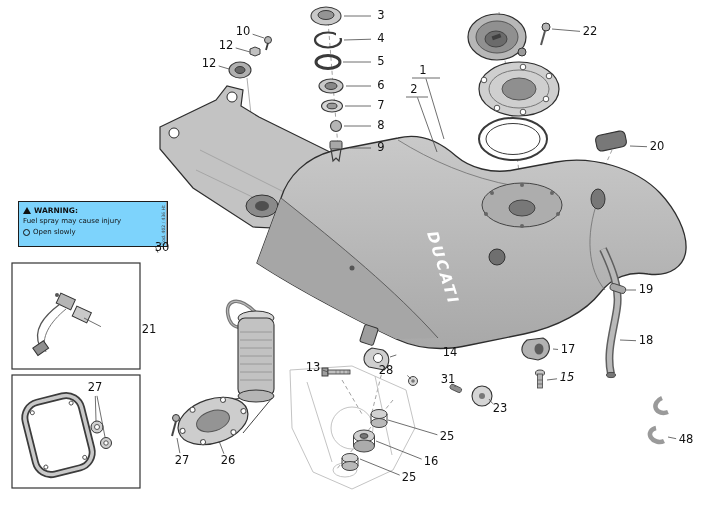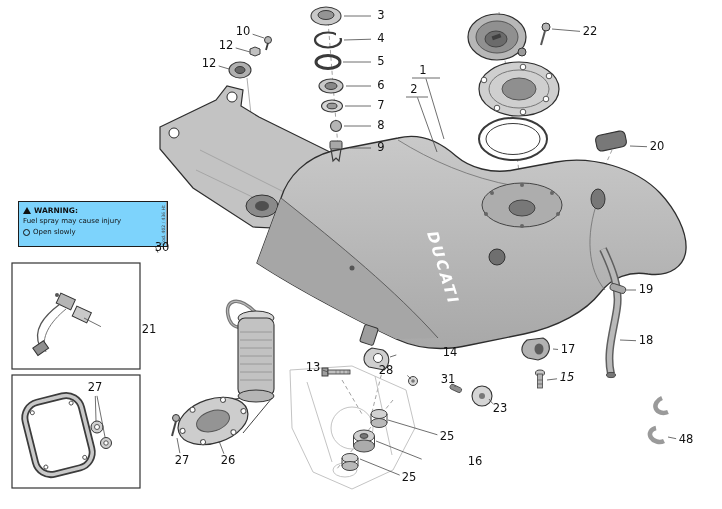--- a/index.html
+++ b/index.html
@@ -329,21 +329,21 @@
       <div class="callout" style="left: 646px; top: 290px;">19</div>
       <div class="callout" style="left: 646px; top: 341px;">18</div>
       <div class="callout" style="left: 568px; top: 350px;">17</div>
       <div class="callout" style="left: 567px; top: 378px; font-style: italic;">15</div>
       <div class="callout" style="left: 313px; top: 368px;">13</div>
       <div class="callout" style="left: 406px; top: 353px; margin-left: 44px;">14</div>
       <div class="callout" style="left: 386px; top: 371px;">28</div>
       <div class="callout" style="left: 448px; top: 380px;">31</div>
       <div class="callout" style="left: 500px; top: 409px; text-align: right;">23</div>
       <div class="callout" style="left: 447px; top: 437px;">25</div>
-      <div class="callout" style="left: 431px; top: 462px; margin-left: 44px;">16</div>
+      <div class="callout" style="left: 431px; top: 462px;">16</div>
       <div class="callout" style="left: 409px; top: 478px;">25</div>
       <div class="callout" style="left: 182px; top: 461px;">27</div>
       <div class="callout" style="left: 228px; top: 461px;">26</div>
       <div class="callout" style="left: 95px; top: 388px;">27</div>
       <div class="callout" style="left: 110px; top: 330px; margin-left: 39px;">21</div>
       <div class="callout" style="left: 686px; top: 440px;">48</div>
       <div class="callout" style="left: 162px; top: 248px;">30</div>
     </div>
 
 </div>

